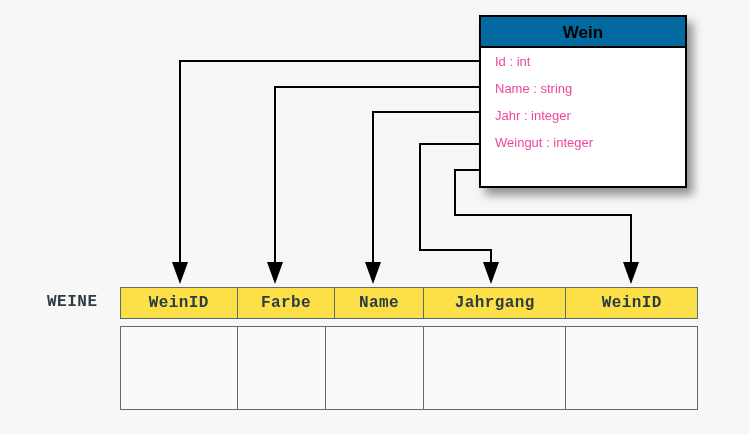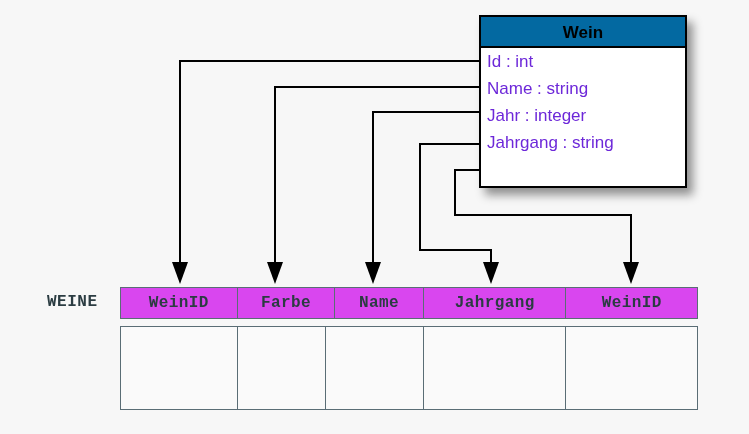--- a/index.html
+++ b/index.html
@@ -41,23 +41,23 @@
     background: #0369a1;
   }
   #uml-attrs {
     padding: 0;
     margin: 0;
     background: #fff;
   }
   .uml-attr {
     height: 27px;
     line-height: 27px;
-    font-size: 17px;
-    color: #6d28d9;
-    padding-left: 6px;
+    font-size: 13px;
+    color: #ec4899;
+    padding-left: 14px;
     white-space: nowrap;
     overflow: hidden;
   }
 
   
   #connectors {
     position: absolute;
     left: 0;
     top: 0;
     width: 749px;
@@ -88,21 +88,21 @@
   }
   #table-head {
     position: absolute;
     left: 120px;
     top: 287px;
     width: 578px;
     height: 32px;
     display: flex;
     border: 1px solid #5a6d75;
     box-sizing: border-box;
-    background: #d946ef;
+    background: #fde047;
     z-index: 4;
   }
   #table-body {
     position: absolute;
     left: 120px;
     top: 326px;
     width: 578px;
     height: 84px;
     display: flex;
     border: 1px solid #5a6d75;
@@ -163,21 +163,21 @@
       <polygon class="conn-head" points="631,284 623,262 639,262"></polygon>
     </g>
   </svg>
 
   <div id="uml-box">
     <div id="uml-title">Wein</div>
     <div id="uml-attrs">
       <div class="uml-attr">Id : int</div>
       <div class="uml-attr">Name : string</div>
       <div class="uml-attr">Jahr : integer</div>
-      <div class="uml-attr">Jahrgang : string</div>
+      <div class="uml-attr">Weingut : integer</div>
     </div>
   </div>
 
   <div id="weine-label">WEINE</div>
 
   <div id="table-head">
     <div class="th-cell col-0">WeinID</div>
     <div class="th-cell col-2">Farbe</div>
     <div class="th-cell col-1">Name</div>
     <div class="th-cell col-3">Jahrgang</div>

